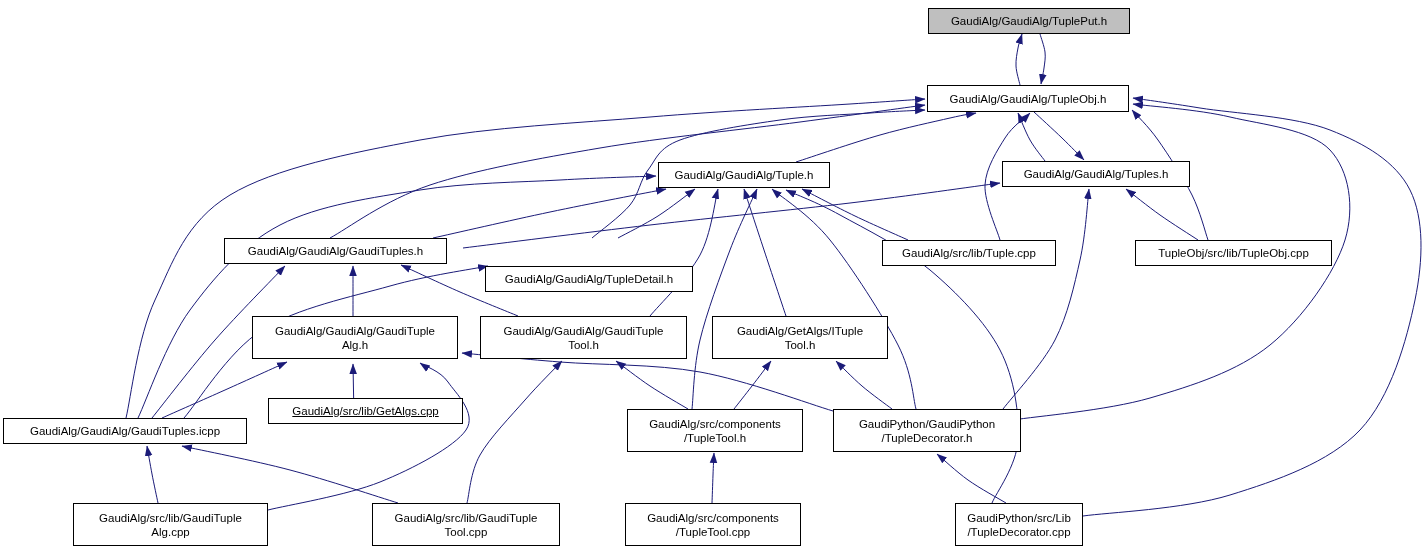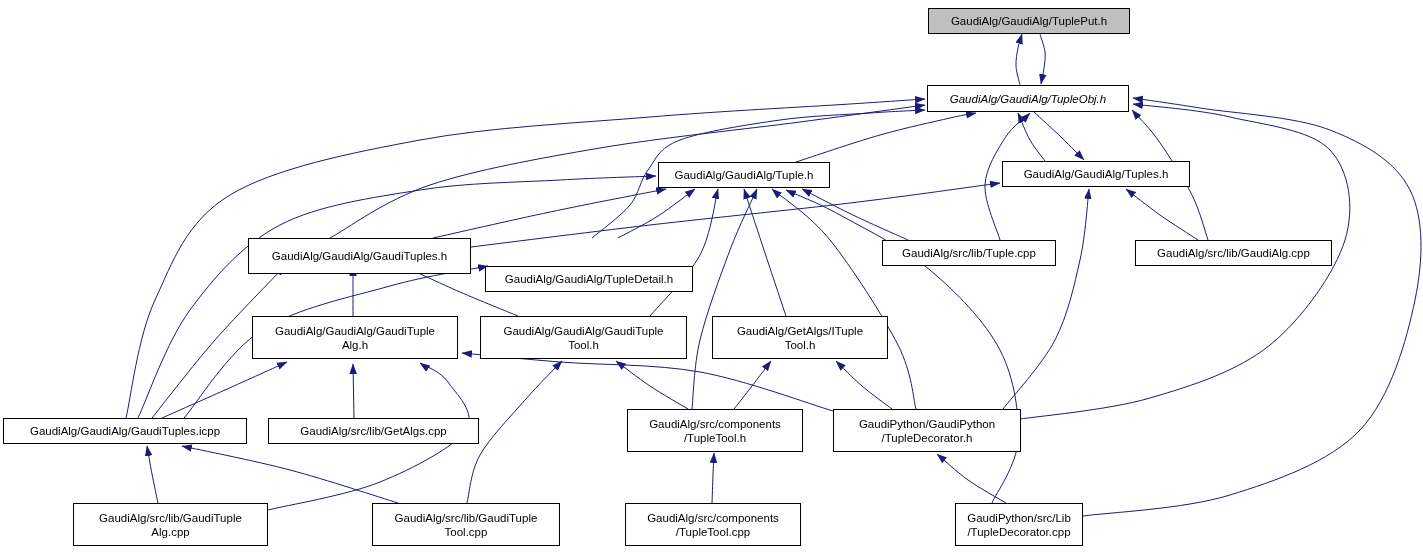--- a/index.html
+++ b/index.html
@@ -78,57 +78,57 @@
       <path d="M734,409 C737.0,405.2 745.8,394.0 752,386 C758.2,378.0 767.8,365.2 771,361" fill="none" stroke="#1b1b78" stroke-width="1" marker-end="url(#arrow)"></path>
       <path d="M892,409 C887.0,405.2 871.3,394.0 862,386 C852.7,378.0 840.3,365.2 836,361" fill="none" stroke="#1b1b78" stroke-width="1" marker-end="url(#arrow)"></path>
       <path d="M158,503 C157.0,498.2 153.8,483.5 152,474 C150.2,464.5 147.8,450.7 147,446" fill="none" stroke="#1b1b78" stroke-width="1" marker-end="url(#arrow)"></path>
       <path d="M398,503 C380.0,497.5 326.0,479.5 290,470 C254.0,460.5 200.0,450.0 182,446" fill="none" stroke="#1b1b78" stroke-width="1" marker-end="url(#arrow)"></path>
       <path d="M712,503 C712.2,498.3 712.7,483.3 713,475 C713.3,466.7 713.8,456.7 714,453" fill="none" stroke="#1b1b78" stroke-width="1" marker-end="url(#arrow)"></path>
       <path d="M1006,503 C999.7,499.2 979.5,488.2 968,480 C956.5,471.8 942.2,458.3 937,454" fill="none" stroke="#1b1b78" stroke-width="1" marker-end="url(#arrow)"></path>
     </svg>
     <div class="node root" style="left: 928px; top: 8px; width: 202px; height: 26px;">
       <div class="lbl">GaudiAlg/GaudiAlg/TuplePut.h</div>
     </div>
-    <div class="node" style="left: 927px; top: 85px; width: 202px; height: 27px; font-style: italic;">
+    <div class="node" style="left: 927px; top: 85px; width: 202px; height: 27px;">
       <div class="lbl">GaudiAlg/GaudiAlg/TupleObj.h</div>
     </div>
     <div class="node" style="left: 658px; top: 162px; width: 172px; height: 26px;">
       <div class="lbl">GaudiAlg/GaudiAlg/Tuple.h</div>
     </div>
     <div class="node" style="left: 1002px; top: 161px; width: 188px; height: 26px;">
       <div class="lbl">GaudiAlg/GaudiAlg/Tuples.h</div>
     </div>
-    <div class="node" style="left: 248px; top: 238px; width: 223px; height: 36px;">
+    <div class="node" style="left: 224px; top: 238px; width: 223px; height: 26px;">
       <div class="lbl">GaudiAlg/GaudiAlg/GaudiTuples.h</div>
     </div>
     <div class="node" style="left: 485px; top: 238px; width: 208px; height: 26px; margin-top: 28px;">
       <div class="lbl">GaudiAlg/GaudiAlg/TupleDetail.h</div>
     </div>
     <div class="node" style="left: 882px; top: 240px; width: 174px; height: 26px;">
       <div class="lbl">GaudiAlg/src/lib/Tuple.cpp</div>
     </div>
     <div class="node" style="left: 1135px; top: 240px; width: 197px; height: 26px;">
-      <div class="lbl">GaudiAlg/src/lib/GaudiAlg.cpp</div>
+      <div class="lbl">TupleObj/src/lib/TupleObj.cpp</div>
     </div>
     <div class="node" style="left: 252px; top: 316px; width: 206px; height: 43px;">
       <div class="lbl">GaudiAlg/GaudiAlg/GaudiTuple</div>
       <div class="lbl">Alg.h</div>
     </div>
     <div class="node" style="left: 480px; top: 316px; width: 207px; height: 43px;">
       <div class="lbl">GaudiAlg/GaudiAlg/GaudiTuple</div>
       <div class="lbl">Tool.h</div>
     </div>
     <div class="node" style="left: 712px; top: 316px; width: 176px; height: 43px;">
       <div class="lbl">GaudiAlg/GetAlgs/ITuple</div>
       <div class="lbl">Tool.h</div>
     </div>
     <div class="node" style="left: 3px; top: 418px; width: 244px; height: 26px;">
       <div class="lbl">GaudiAlg/GaudiAlg/GaudiTuples.icpp</div>
     </div>
-    <div class="node" style="left: 268px; top: 418px; width: 211px; height: 26px;">
+    <div class="node" style="left: 268px; top: 398px; width: 195px; height: 26px; text-decoration: underline;">
       <div class="lbl">GaudiAlg/src/lib/GetAlgs.cpp</div>
     </div>
     <div class="node" style="left: 627px; top: 409px; width: 176px; height: 43px;">
       <div class="lbl">GaudiAlg/src/components</div>
       <div class="lbl">/TupleTool.h</div>
     </div>
     <div class="node" style="left: 833px; top: 409px; width: 188px; height: 43px;">
       <div class="lbl">GaudiPython/GaudiPython</div>
       <div class="lbl">/TupleDecorator.h</div>
     </div>

